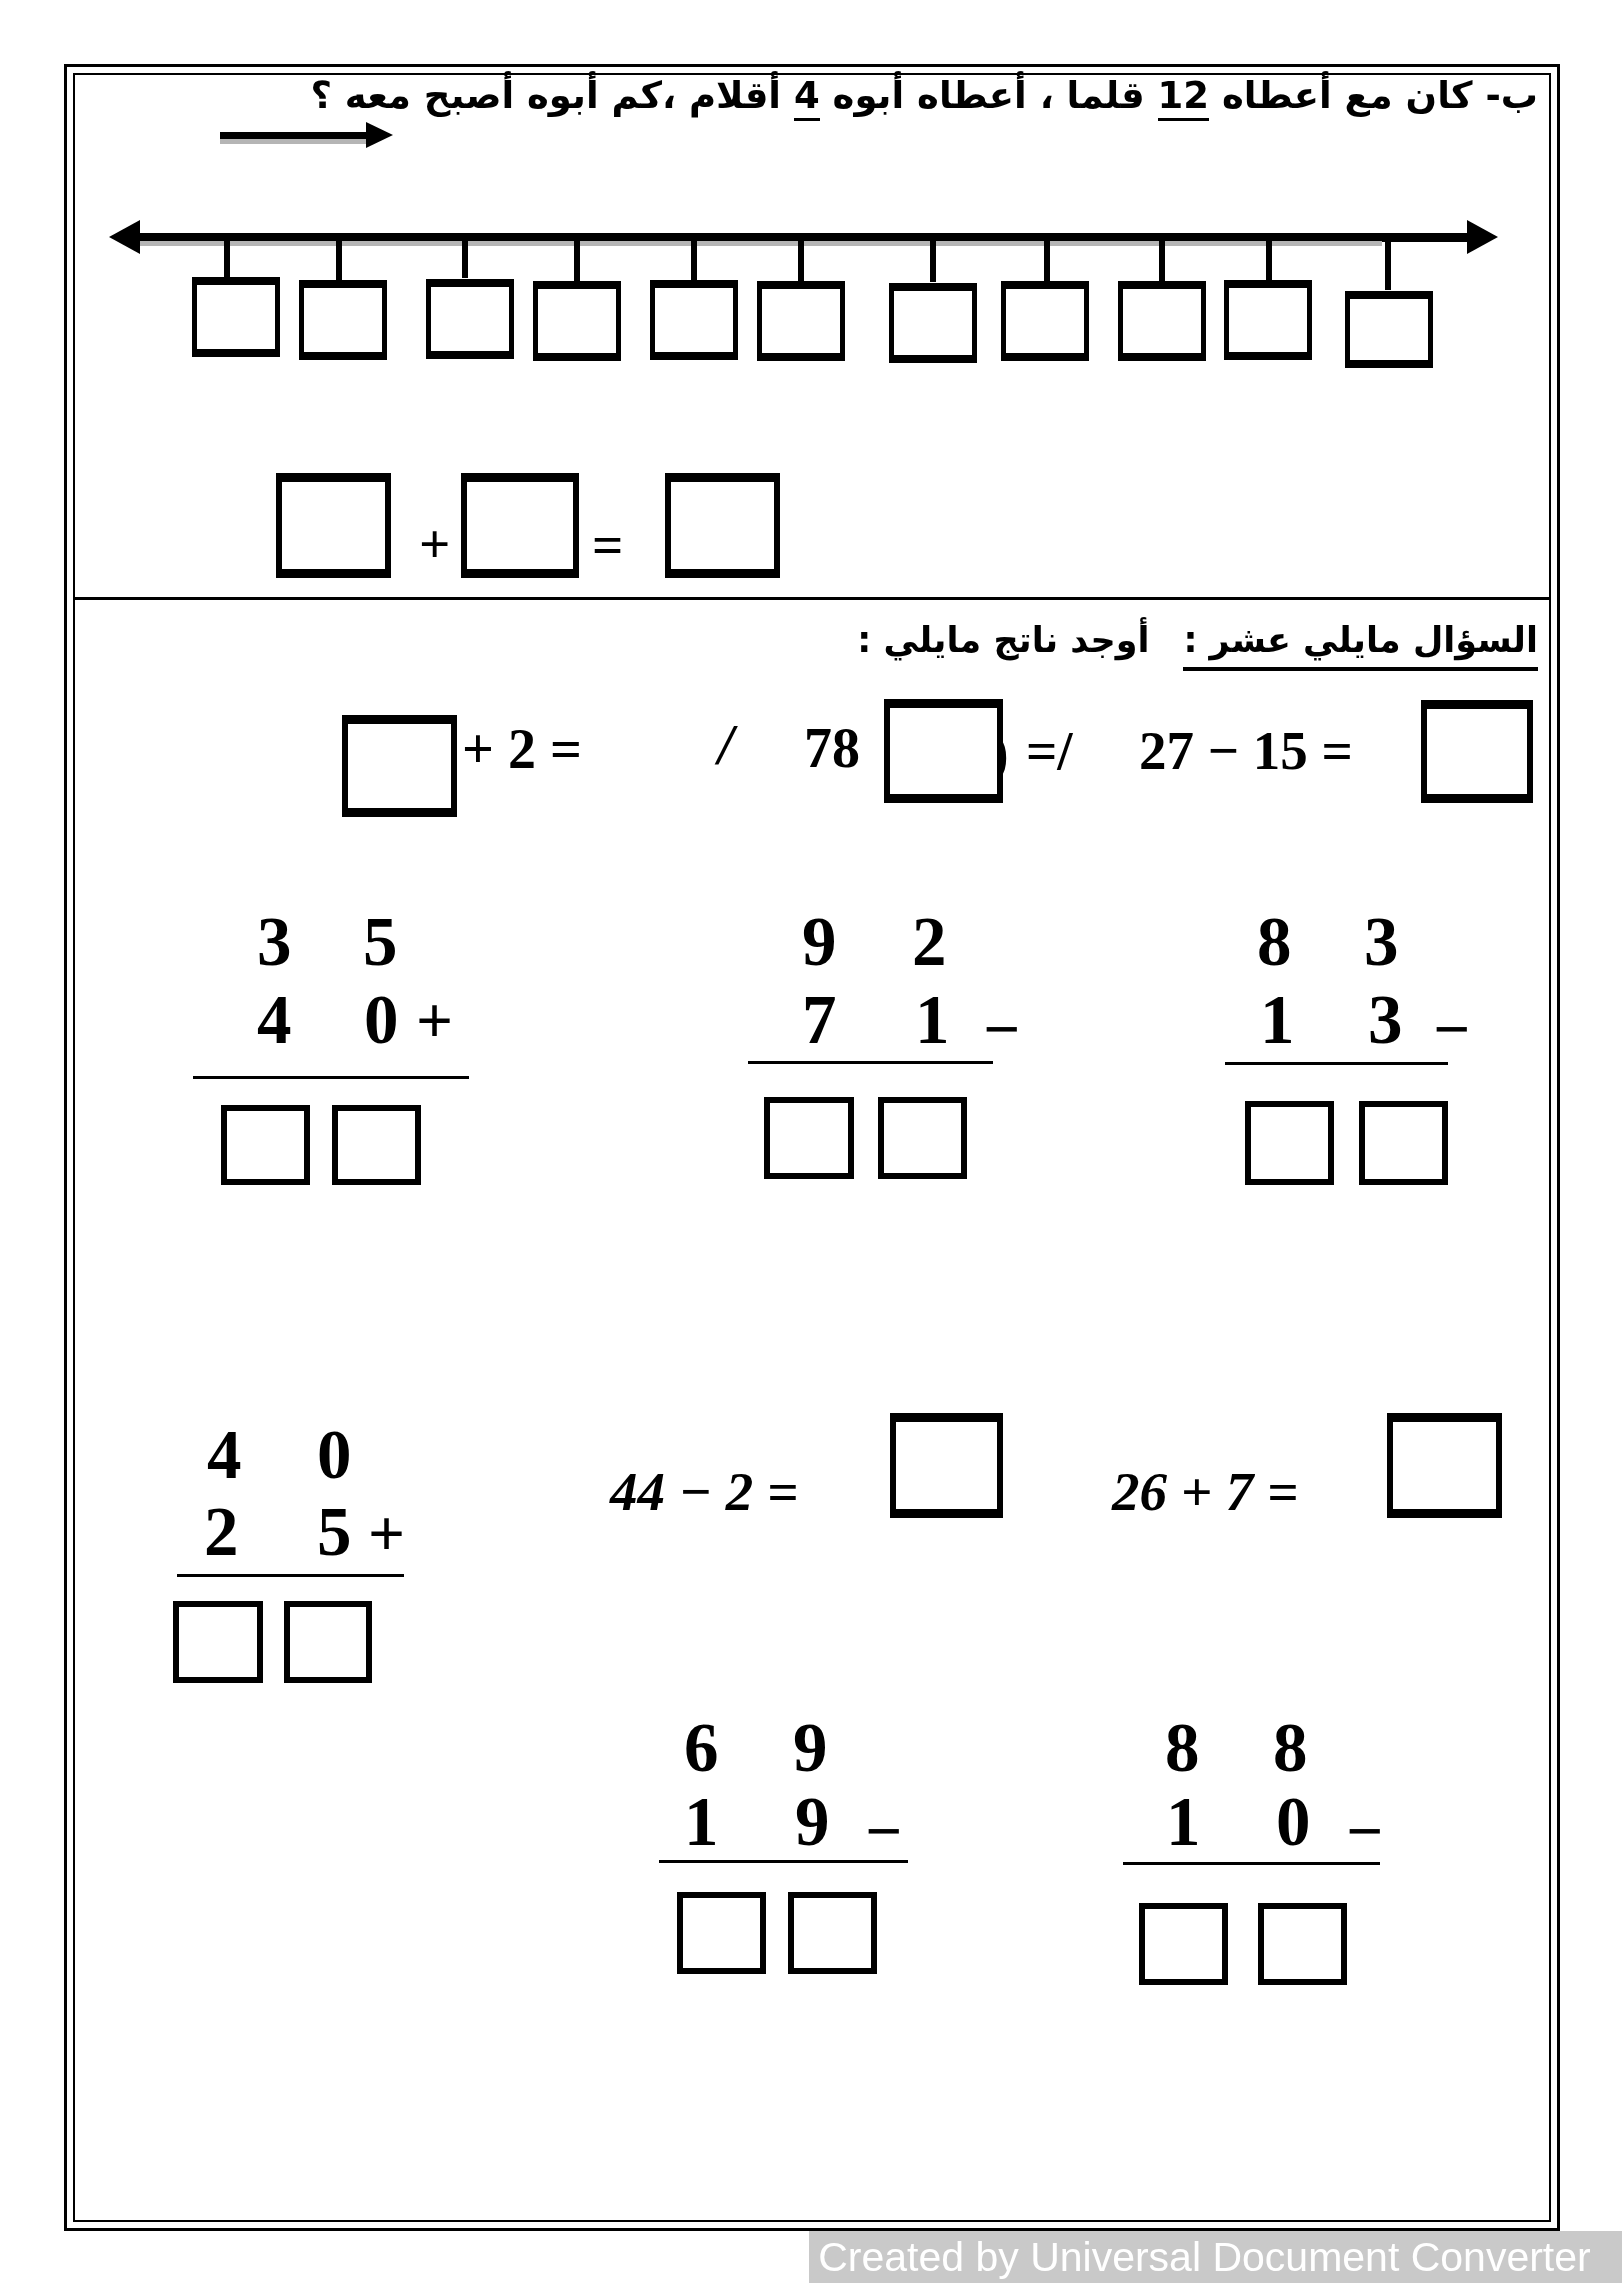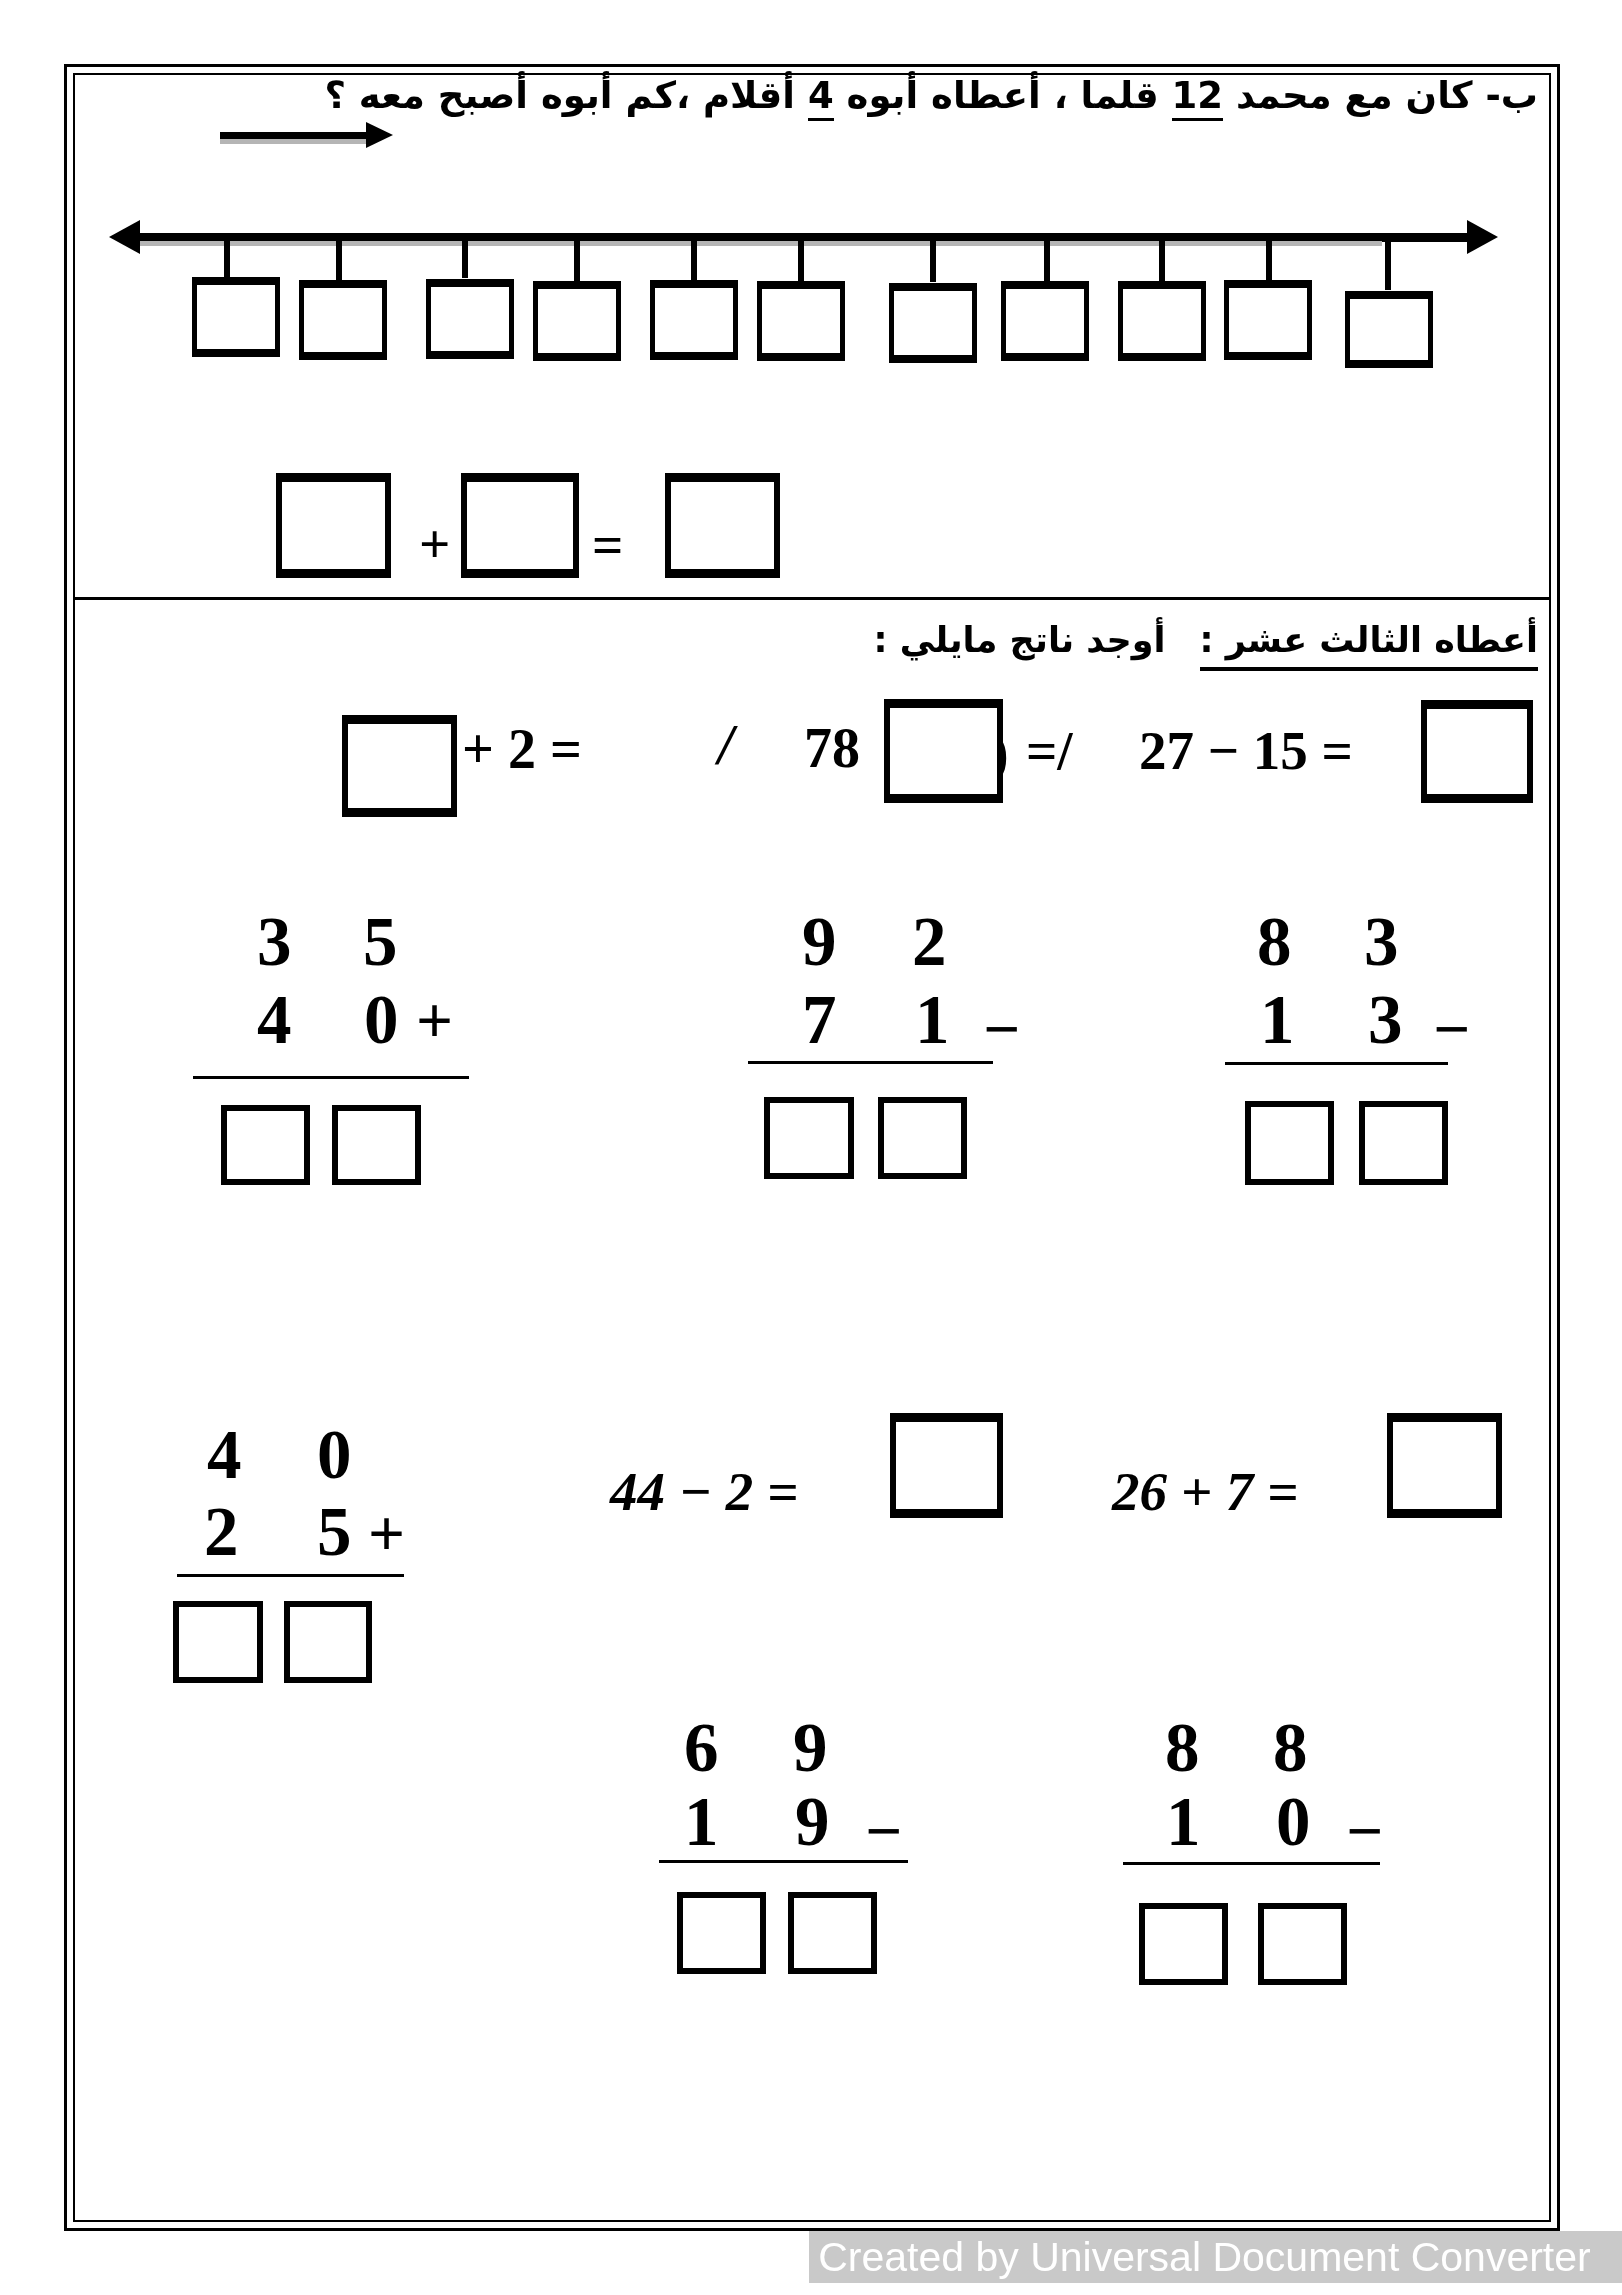--- a/index.html
+++ b/index.html
@@ -34,21 +34,21 @@
   .z1{z-index:1;} .z2{z-index:2;position:absolute;}
 </style>
 </head>
 <body>
 
 <div class="page">
 
   <div class="abs frame-outer"></div>
   <div class="abs frame-inner"></div>
 
-  <div class="abs ar title" style="right:85px;top:73px;"><span>ب- كان مع محمد </span><span class="u-num">12</span><span> قلما ، أعطاه أبوه </span><span class="u-num">4</span><span> أقلام ،كم أبوه أصبح معه ؟</span></div>
+  <div class="abs ar title" style="right:85px;top:73px;"><span>ب- كان مع أعطاه </span><span class="u-num">12</span><span> قلما ، أعطاه أبوه </span><span class="u-num">4</span><span> أقلام ،كم أبوه أصبح معه ؟</span></div>
 
   <div class="abs hline" style="left:220px;top:132px;width:148px;height:7.2px;"></div>
   <div class="abs grayline" style="left:220px;top:139px;width:151px;height:5.2px;"></div>
   <div class="abs tri tri-right-sm" style="left:366px;top:122px;"></div>
 
   <div class="abs hline" style="left:139px;top:233px;width:1330px;height:8.5px;"></div>
   <div class="abs grayline" style="left:139px;top:241px;width:1243px;height:4.6px;"></div>
   <div class="abs tri tri-left-big" style="left:109px;top:220px;"></div>
   <div class="abs tri tri-right-big" style="left:1467px;top:220px;"></div>
 
@@ -77,21 +77,21 @@
   <div class="abs hangbox" style="left:1345px;top:291px;width:88px;height:77px;"></div>
 
   <div class="abs bigbox" style="left:276px;top:473px;width:115px;height:105px;"></div>
   <span class="abs eqtext eqtext-sm" style="left:419px;top:516px;">+</span>
   <div class="abs bigbox" style="left:461px;top:473px;width:118px;height:105px;"></div>
   <span class="abs eqtext eqtext-sm" style="left:592px;top:517px;">=</span>
   <div class="abs bigbox" style="left:665px;top:473px;width:115px;height:105px;"></div>
 
   <div class="abs hline" style="left:75px;top:597px;width:1476px;height:2.6px;"></div>
 
-  <div class="abs ar header" style="right:85px;top:620px;"><span class="header-label">أعطاه الثالث عشر :</span><span>أوجد ناتج مايلي :</span></div>
+  <div class="abs ar header" style="right:85px;top:620px;"><span class="header-label">السؤال مايلي عشر :</span><span>أوجد ناتج مايلي :</span></div>
 
   <div class="abs bigbox" style="left:342px;top:715px;width:115px;height:102px;"></div>
   <span class="abs eqtext" style="left:462px;top:721px;">+ 2 =</span>
   <span class="abs eqtext italic" style="left:718px;top:717px;">/</span>
   <span class="abs eqtext" style="left:804px;top:720px;">78</span>
   <span class="abs eqtext z1" style="left:990px;top:725px;">)</span>
   <div class="abs bigbox z2" style="left:884px;top:699px;width:119px;height:104px;"></div>
   <span class="abs eqtext eqtext-sm" style="left:1026px;top:723px;">=/</span>
   <span class="abs eqtext eqtext-sm" style="left:1139px;top:723px;">27 − 15 =</span>
   <div class="abs bigbox" style="left:1421px;top:700px;width:112px;height:103px;"></div>

